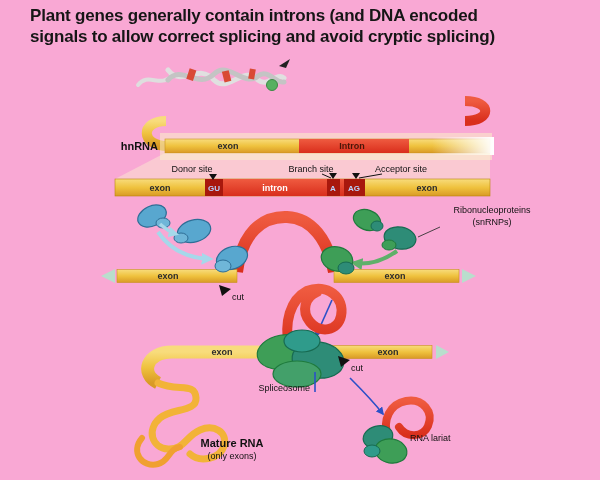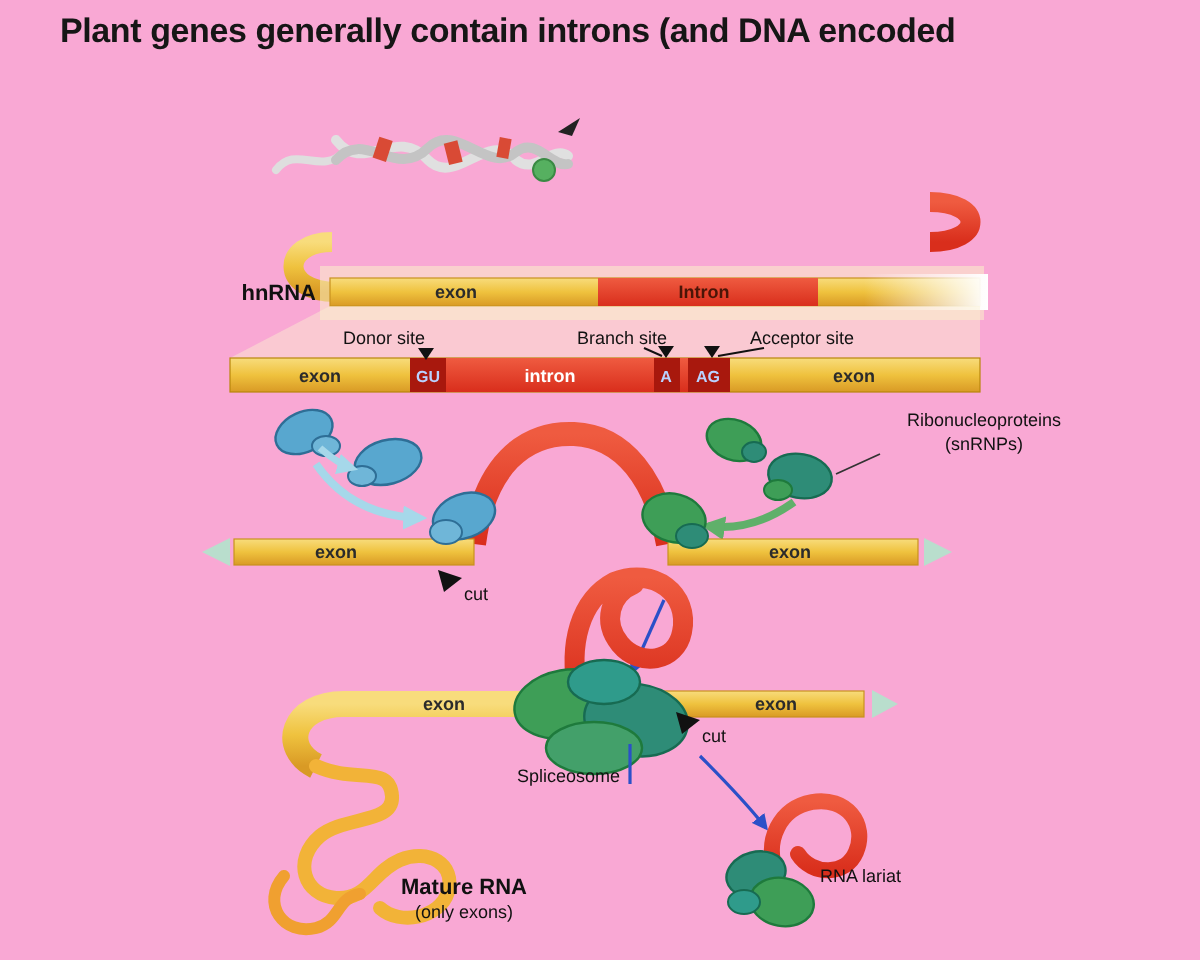--- a/index.html
+++ b/index.html
@@ -17,20 +17,21 @@
   .t-small{font:9px "Liberation Sans",sans-serif;fill:#111;}
   .t-bold{font:bold 11px "Liberation Sans",sans-serif;fill:#111;}
 </style>
 </head>
 <body>
 
 <div class="screen">
 
   <div class="title">
     <div>Plant genes generally contain introns (and DNA encoded</div>
+    <div>signals to allow correct splicing and avoid cryptic splicing)</div>
   </div>
 
   <svg width="600" height="480" viewBox="0 0 600 480">
     <defs>
       <linearGradient id="barGrad" x1="0" y1="0" x2="0" y2="1">
         <stop offset="0" stop-color="#F8DC7C"></stop>
         <stop offset="0.5" stop-color="#EFC23E"></stop>
         <stop offset="1" stop-color="#D99A25"></stop>
       </linearGradient>
       <linearGradient id="redGrad" x1="0" y1="0" x2="0" y2="1">

